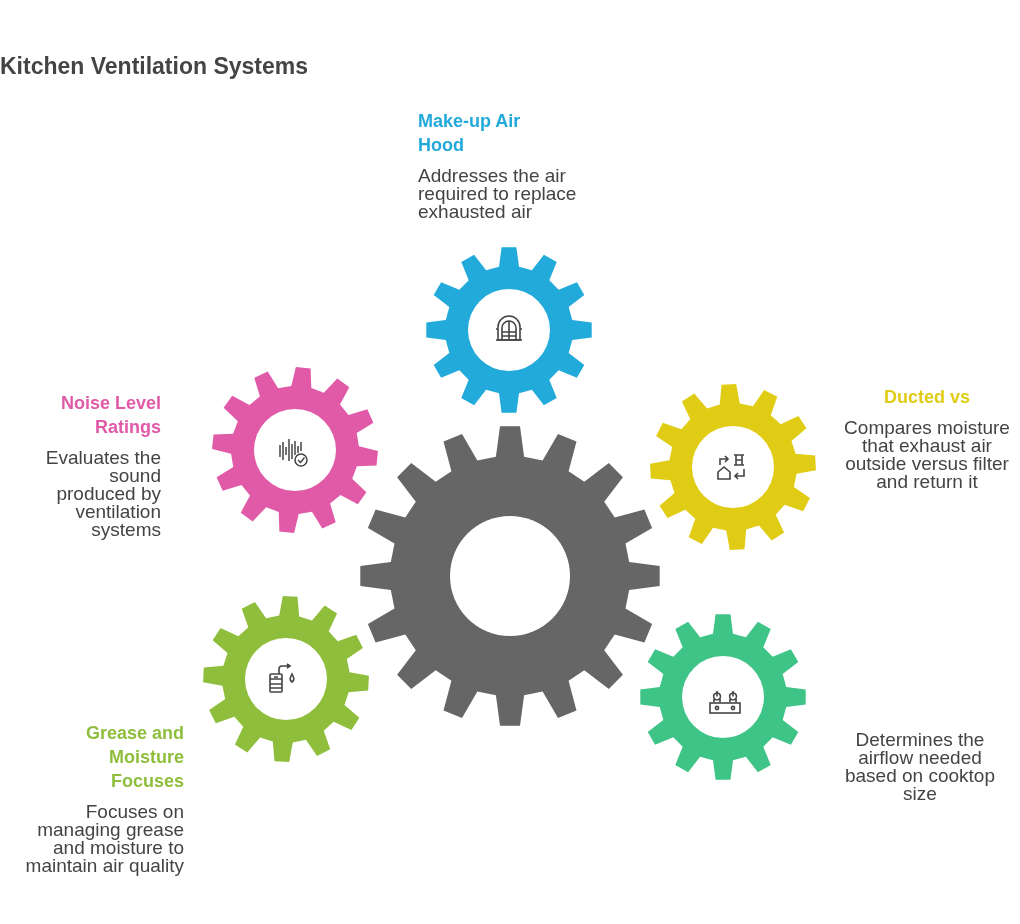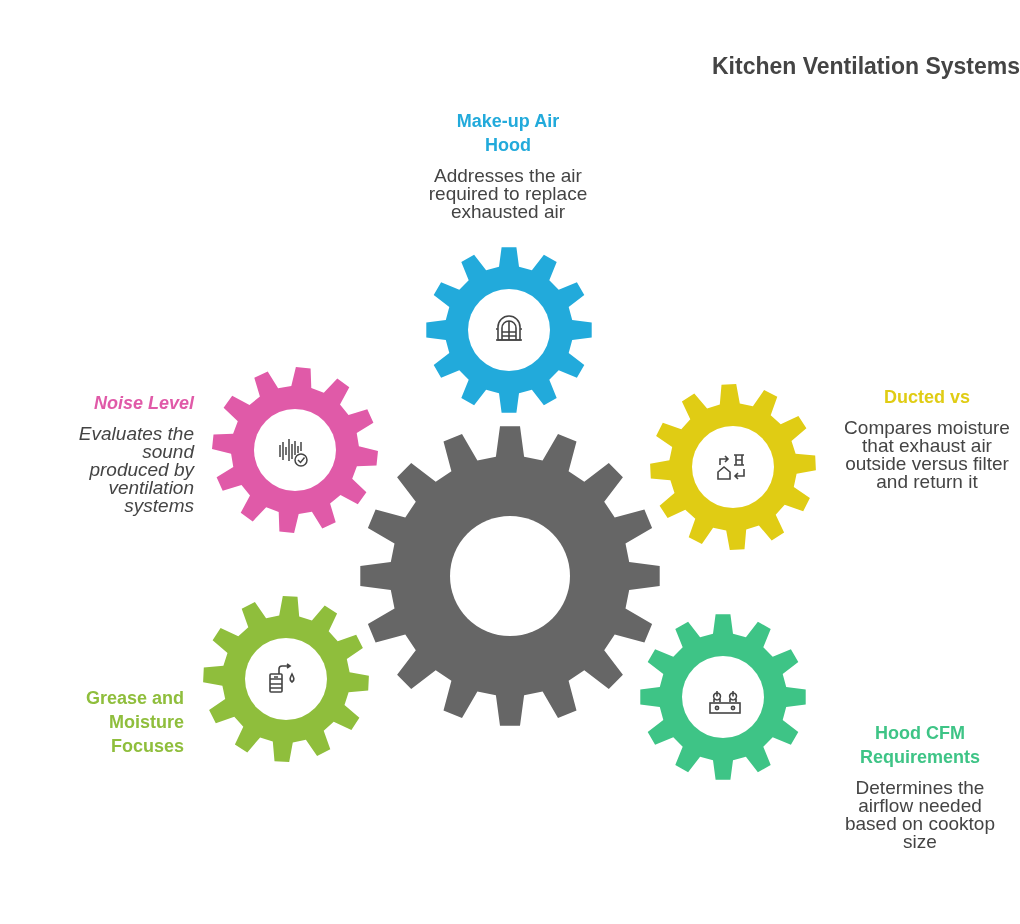--- a/index.html
+++ b/index.html
@@ -1,22 +1,22 @@
 <!DOCTYPE html>
 <html><head>
   <meta charset="utf-8">
   <style>
     html, body { margin: 0; padding: 0; background: #ffffff; }
     body { width: 1020px; height: 924px; position: relative; overflow: hidden; font-family: "Liberation Sans", "DejaVu Sans", sans-serif; }
-    .title { position: absolute; left: 0; width: 1020px; top: 53px; text-align: right; font-size: 23px; font-weight: bold; color: #444444; }
+    .title { position: absolute; left: 0; width: 1020px; top: 53px; text-align: left; font-size: 23px; font-weight: bold; color: #444444; }
     .stage { position: absolute; left: 0; top: 0; width: 1020px; height: 924px; }
     .label { position: absolute; }
     .label .head { font-size: 18px; font-weight: bold; line-height: 24px; }
     .label .desc { font-size: 19px; color: #444444; line-height: 18px; margin-top: 10px; }
-    .al-center { text-align: center; }
+    .al-center { text-align: left; }
     .al-right { text-align: right; }
     .al-left { text-align: center; }
   </style>
 </head>
 <body>
 
 <div class="title">Kitchen Ventilation Systems</div>
 
 <svg class="stage" id="gears" width="1020" height="924" viewBox="0 0 1020 924">
   <g id="gear-center">
@@ -80,55 +80,58 @@
     <div>Make-up Air</div>
     <div>Hood</div>
   </div>
   <div class="desc">
     <div>Addresses the air</div>
     <div>required to replace</div>
     <div>exhausted air</div>
   </div>
 </div>
 
-<div class="label al-right" style="left:34px; top:391px; width:160px;font-style:italic;">
+<div class="label al-right" style="left:1px; top:391px; width:160px;">
   <div class="head" style="color:#e05aa8;">
     <div>Noise Level</div>
+    <div>Ratings</div>
   </div>
   <div class="desc">
     <div>Evaluates the sound</div>
     <div>produced by</div>
     <div>ventilation systems</div>
   </div>
 </div>
 
 <div class="label al-left" style="left:842px; top:385px; width:170px;">
   <div class="head" style="color:#e0cc14;">
     <div>Ducted vs</div>
   </div>
   <div class="desc">
     <div>Compares moisture</div>
     <div>that exhaust air</div>
     <div>outside versus filter</div>
     <div>and return it</div>
   </div>
 </div>
 
-<div class="label al-right" style="left:24px; top:686px; width:160px;">
+<div class="label al-right" style="left:24px; top:721px; width:160px;">
   <div class="head" style="color:#8fbe3c;">
     <div>Grease and</div>
     <div>Moisture</div>
     <div>Focuses</div>
   </div>
+  <div class="desc">
+    <div>Focuses on</div>
+    <div>managing grease</div>
+    <div>and moisture to</div>
+    <div>maintain air quality</div>
+  </div>
 </div>
 
 <div class="label al-left" style="left:830px; top:721px; width:180px;">
-  <div class="head" style="color:#3ec486;">
-    <div>Hood CFM</div>
-    <div>Requirements</div>
-  </div>
   <div class="desc">
     <div>Determines the</div>
     <div>airflow needed</div>
     <div>based on cooktop</div>
     <div>size</div>
   </div>
 </div>
 
 </body></html>

